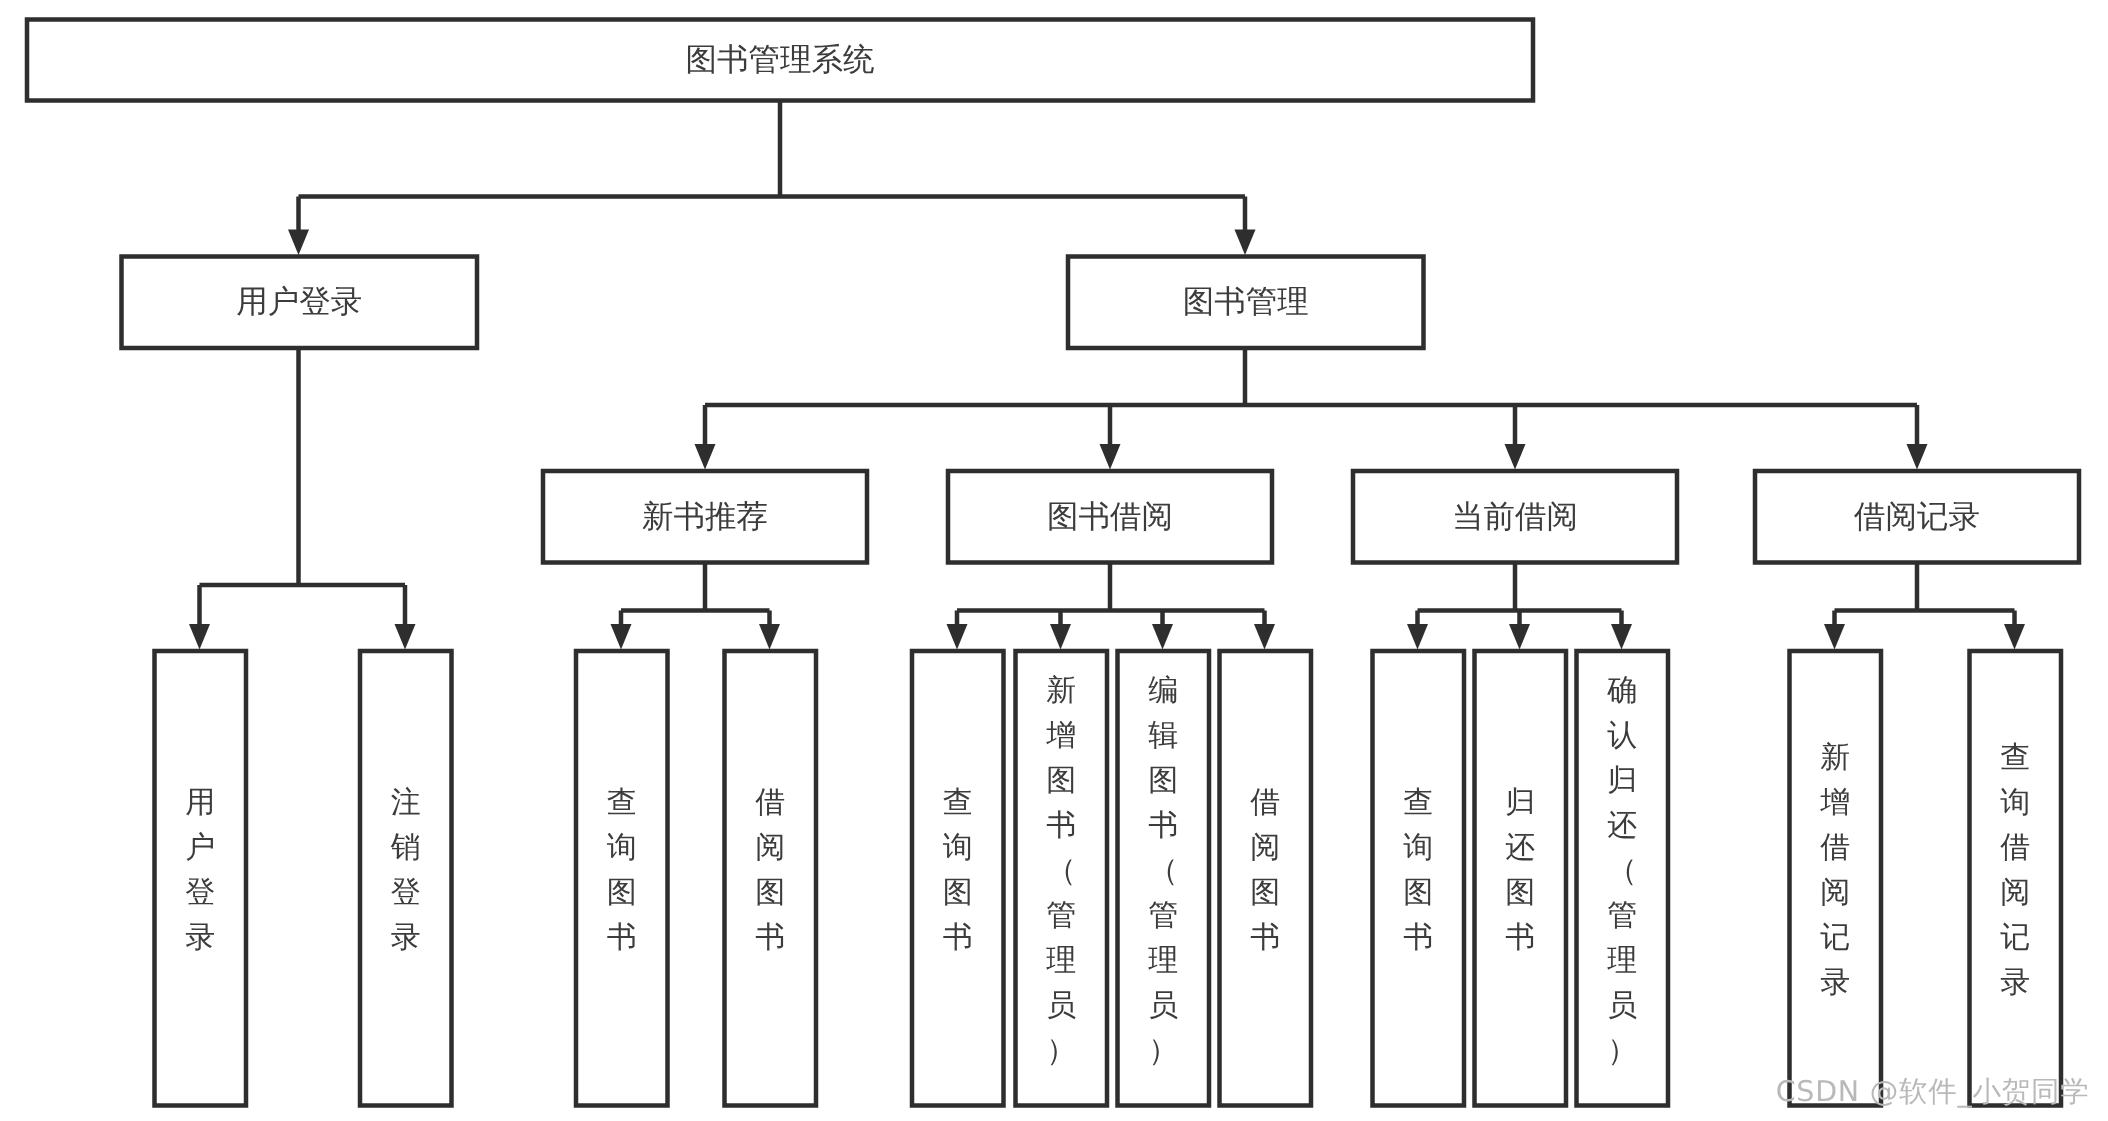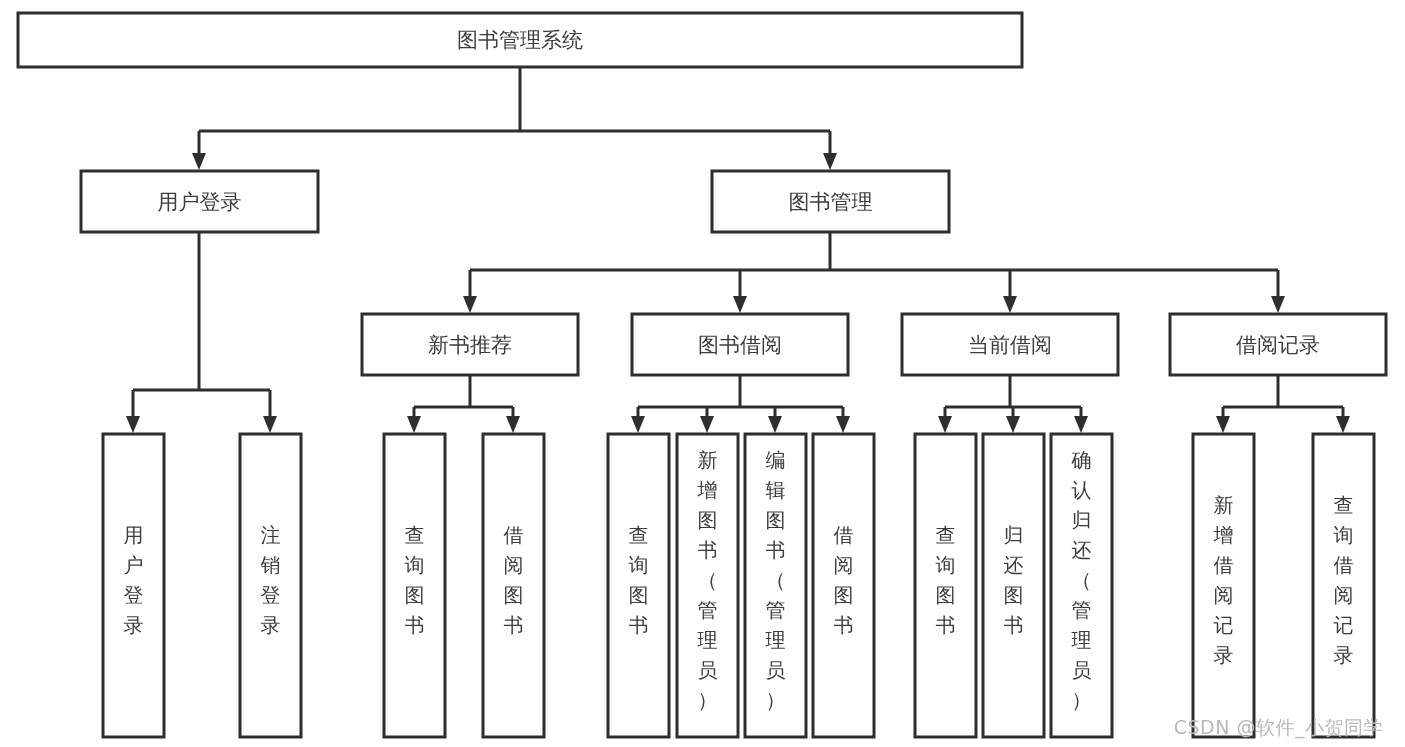--- a/index.html
+++ b/index.html
@@ -51,21 +51,21 @@
     stroke: #2e2e2e;
     stroke-width: 3;
     fill: none;
   }
   .connector-arrow {
     fill: #2e2e2e;
     stroke: none;
   }
   .watermark-text {
     position: absolute;
-    right: 22px;
+    right: 12px;
     bottom: 6px;
     font-family: "DejaVu Sans", "Liberation Sans", sans-serif;
     font-size: 19px;
     color: #b9b9b9;
     letter-spacing: 0.5px;
     white-space: nowrap;
     pointer-events: none;
   }
 </style>
 </head>

